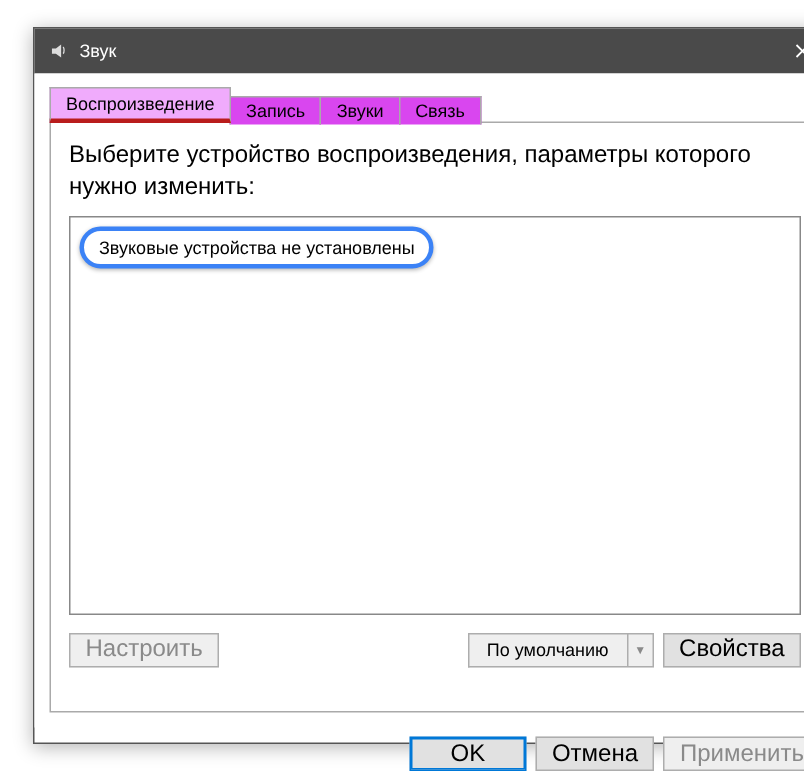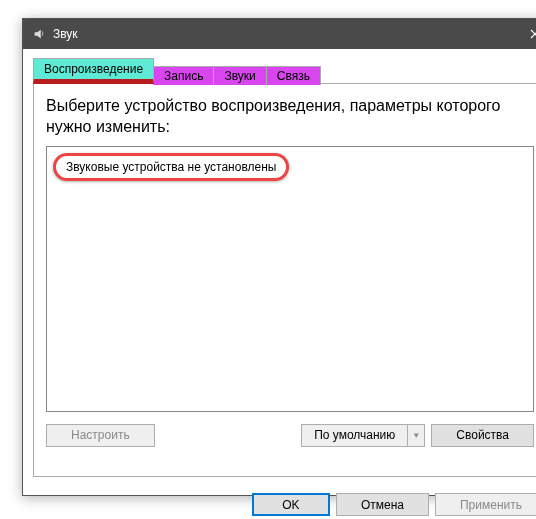--- a/index.html
+++ b/index.html
@@ -65,22 +65,22 @@
     border: 1px solid #aaa;
     border-bottom: none;
     padding: 3px 10px 3px 10px;
     font-size: 12px;
     background: #fff;
     margin-right: -1px;
     position: relative;
     top: 1px;
   }
   .tab.active {
-    background: #5eead4;
-    border-bottom: 5px solid #b91c1c;
+    background: #f0abfc;
+    border-bottom: 3px solid #b91c1c;
     z-index: 3;
   }
   .tab.inactive {
     background: #d946ef;
     top: 2px;
     padding-top: 2px;
     padding-bottom: 2px;
   }
   .tabpanel {
     border: 1px solid #aaa;
@@ -100,39 +100,39 @@
     background: #fff;
     height: 266px;
     position: relative;
     padding: 6px;
   }
   .no-devices {
     display: inline-block;
     font-size: 12px;
     color: #000;
     padding: 4px 10px;
-    border: 3px solid #ef4444;
+    border: 3px solid #3b82f6;
     border-radius: 14px;
     box-shadow: 0 1px 3px rgba(0,0,0,0.3);
     background: #fff;
   }
   .panel-buttons {
     display: flex;
     gap: 6px;
     margin-top: 12px;
     align-items: center;
   }
   .panel-buttons .spacer { flex: 1; }
   .btn {
     min-width: 86px;
     height: 23px;
     border: 1px solid #adadad;
     background: #e1e1e1;
-    font-size: 12px;
-    padding: 0 24px;
+    font-size: 16px;
+    padding: 0 10px;
     display: inline-flex;
     align-items: center;
     justify-content: center;
     color: #000;
   }
   .btn.disabled {
     color: #8a8a8a;
     background: #efefef;
   }
   .dialog-buttons {

